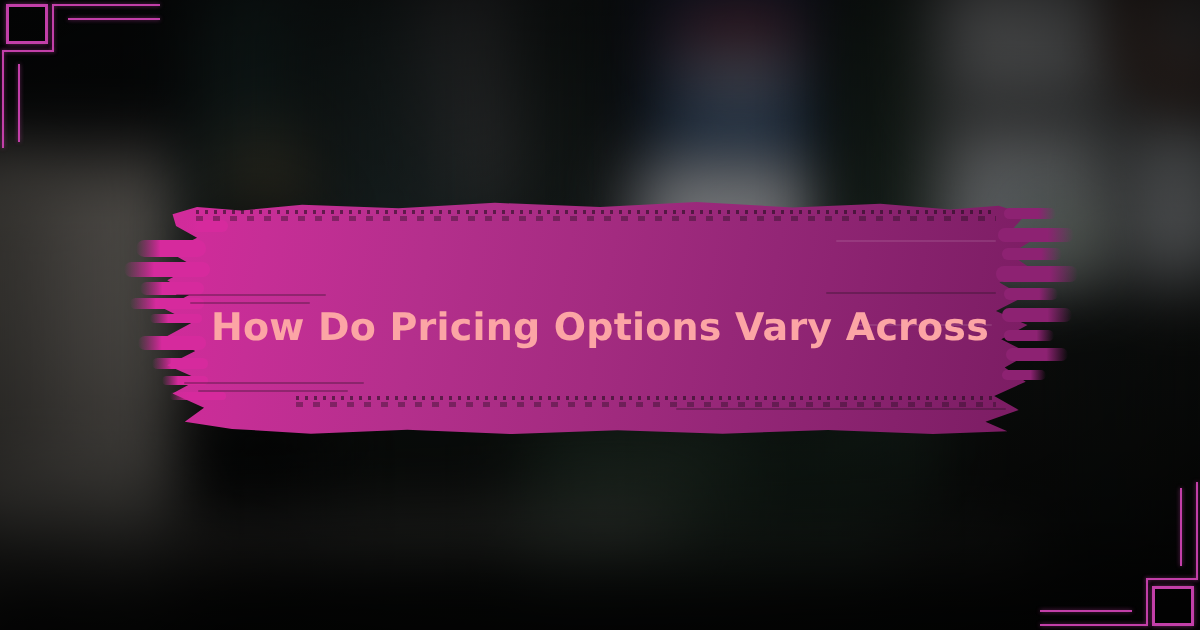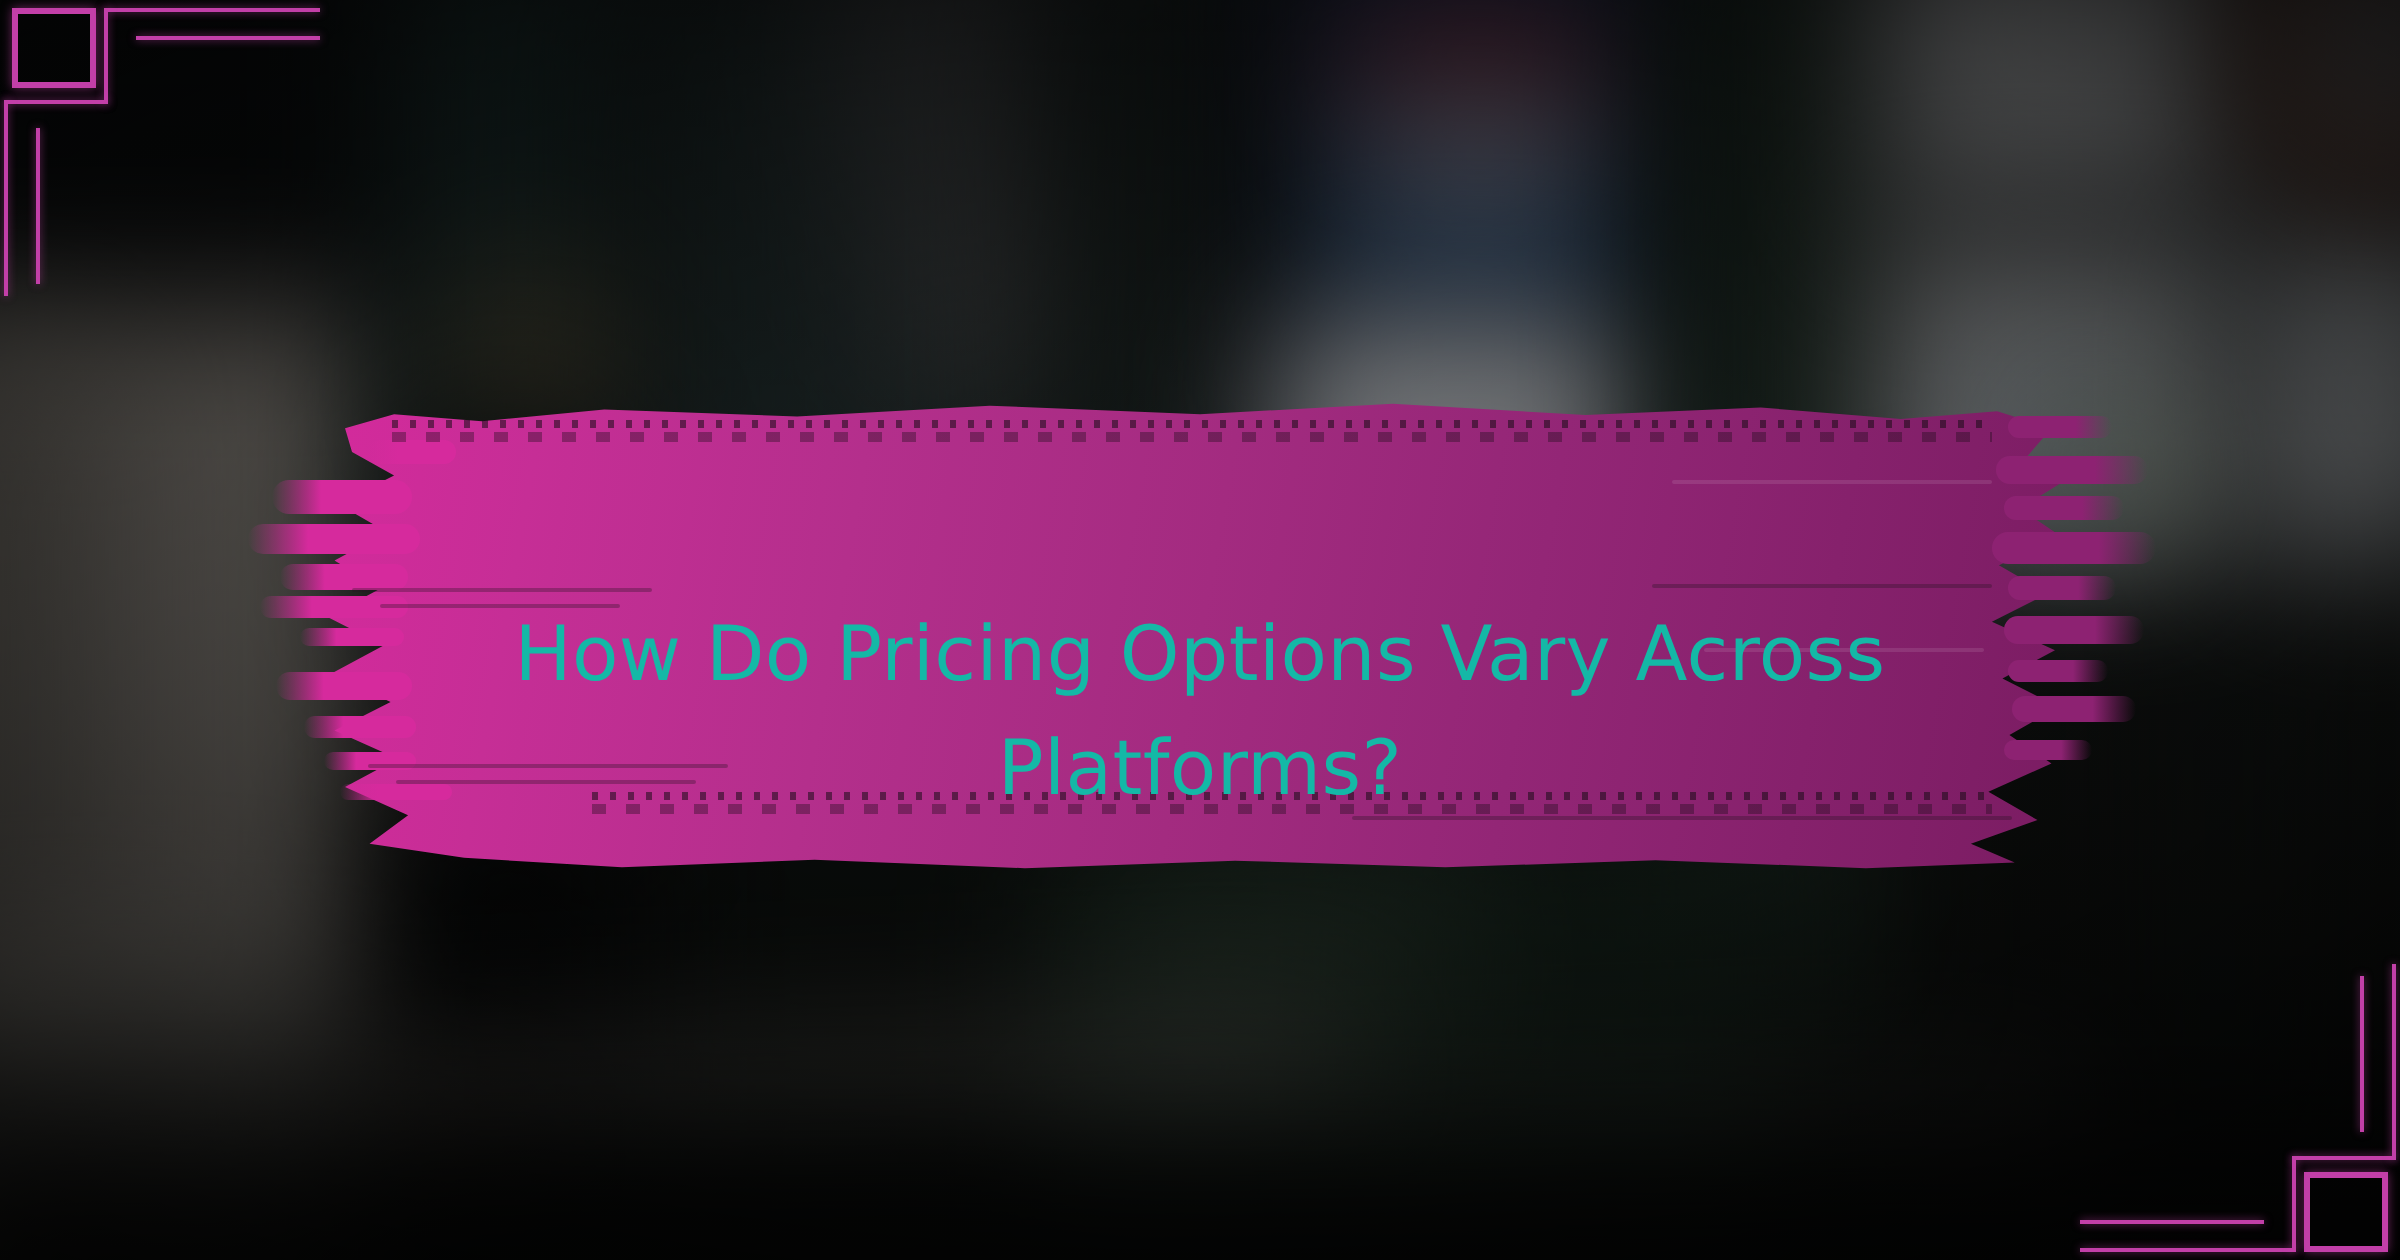--- a/index.html
+++ b/index.html
@@ -204,24 +204,24 @@
   .speckle-top { top: 22px; }
   .speckle-bot { top: 208px; left: 160px; width: 700px; }
 
   
   .headline {
     position: absolute;
     left: 0;
     right: 0;
     top: 88px;
     text-align: center;
-    color: #14b8a6;
+    color: #fca5a5;
     font-family: "DejaVu Sans", "Liberation Sans", sans-serif;
     font-size: 38px;
-    font-weight: 400;
+    font-weight: 700;
     line-height: 57px;
     letter-spacing: 0.2px;
     padding: 0 60px;
     box-sizing: border-box;
     text-rendering: geometricPrecision;
   }
   .headline .ln2 { display: block; }
 </style>
 </head>
 <body>
@@ -323,17 +323,16 @@
       <div class="streak" style="left:48px;  top:196px; width:180px;"></div>
       <div class="streak" style="left:62px;  top:204px; width:150px;"></div>
       <div class="streak light" style="left:700px; top:54px;  width:160px;"></div>
       <div class="streak" style="left:690px; top:106px; width:170px;"></div>
       <div class="streak light" style="left:716px; top:138px; width:140px;"></div>
       <div class="streak" style="left:540px; top:222px; width:330px;"></div>
     </div>
 
     <h1 class="headline">
       <span class="ln1">How Do Pricing Options Vary Across</span>
-      <span class="ln2">Platforms?</span>
     </h1>
   </div>
 
 </div>
 
 </body></html>

